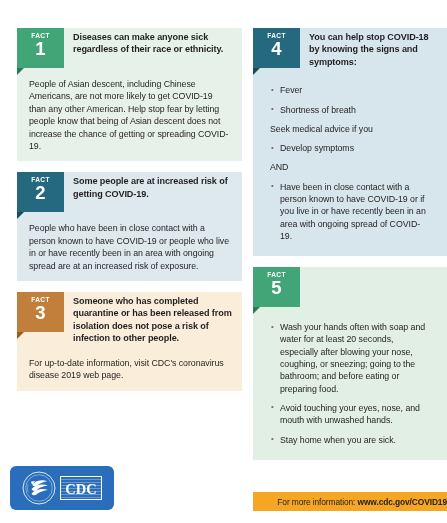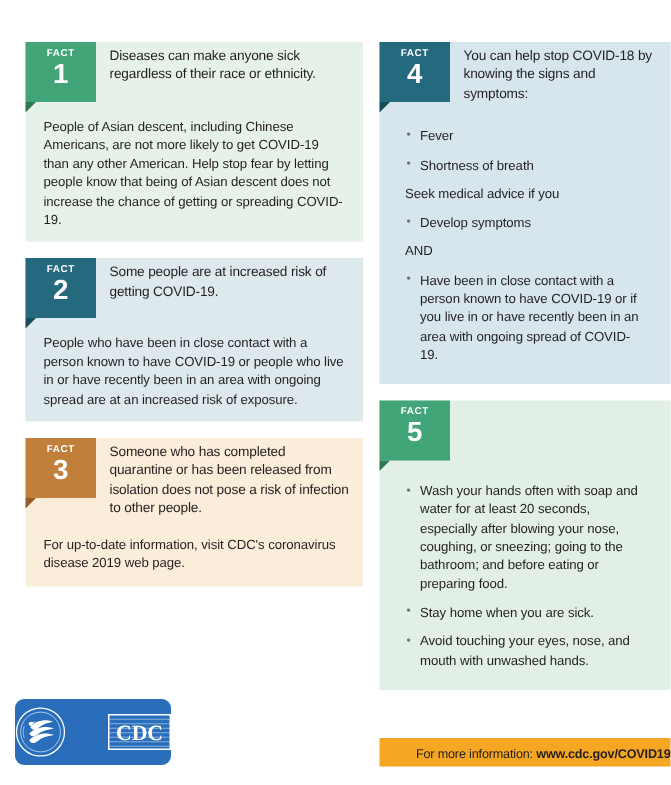--- a/index.html
+++ b/index.html
@@ -108,21 +108,21 @@
   .badge.c-green::after  { border-color: #2c7a56 transparent transparent transparent; }
   .badge.c-teal   { background: #24697d; }
   .badge.c-teal::after   { border-color: #184c5c transparent transparent transparent; }
   .badge.c-orange { background: #c27f3b; }
   .badge.c-orange::after { border-color: #945e26 transparent transparent transparent; }
 
   .card-title {
     flex: 1 1 auto;
     padding: 3px 8px 2px 9px;
     font-size: 9.1px;
-    font-weight: normal;
+    font-weight: bold;
     line-height: 12.4px;
     letter-spacing: -0.1px;
     color: #231f20;
   }
 
   .card-body {
     padding: 10px 12px 0 12px;
     font-size: 8.8px;
     line-height: 12.4px;
     letter-spacing: -0.05px;
@@ -167,21 +167,21 @@
     width: 104px;
     height: 44px;
     background: #2a6ebb;
     border-radius: 6px;
   }
   .logo-inner {
     position: absolute;
     left: 0; top: 0; right: 0; bottom: 0;
     display: flex;
     align-items: center;
-    justify-content: space-between;
+    justify-content: center;
     gap: 4px;
   }
   .seal { width: 34px; height: 34px; }
   .cdcmark { width: 42px; height: 24px; }
 
   
   .footer {
     position: absolute;
     left: 253px;
     top: 492px;
@@ -275,22 +275,22 @@
     <div class="card mint">
       <div class="card-head">
         <div class="badge c-green">
           <span class="b-word">FACT</span>
           <span class="b-num">5</span>
         </div>
       </div>
       <div class="card-body">
         <ul class="blist">
           <li class="bullet">Wash your hands often with soap and water for at least 20 seconds, especially after blowing your nose, coughing, or sneezing; going to the bathroom; and before eating or preparing food.</li>
+          <li class="bullet">Avoid touching your eyes, nose, and mouth with unwashed hands.</li>
           <li class="bullet">Stay home when you are sick.</li>
-          <li class="bullet">Avoid touching your eyes, nose, and mouth with unwashed hands.</li>
         </ul>
       </div>
     </div>
 
   </div>
 
   <div class="logo">
     <div class="logo-inner">
 
       <svg class="seal" viewBox="0 0 100 100">

